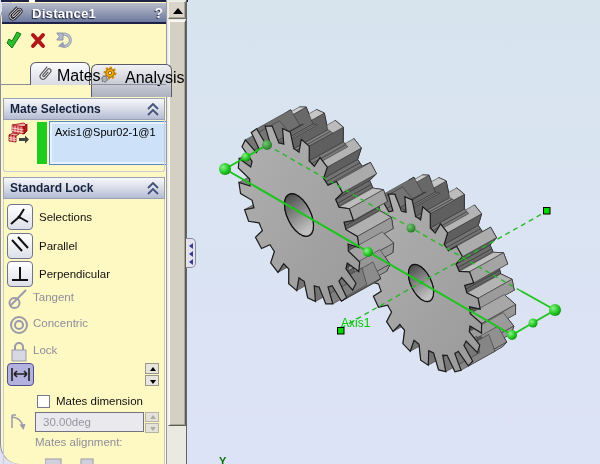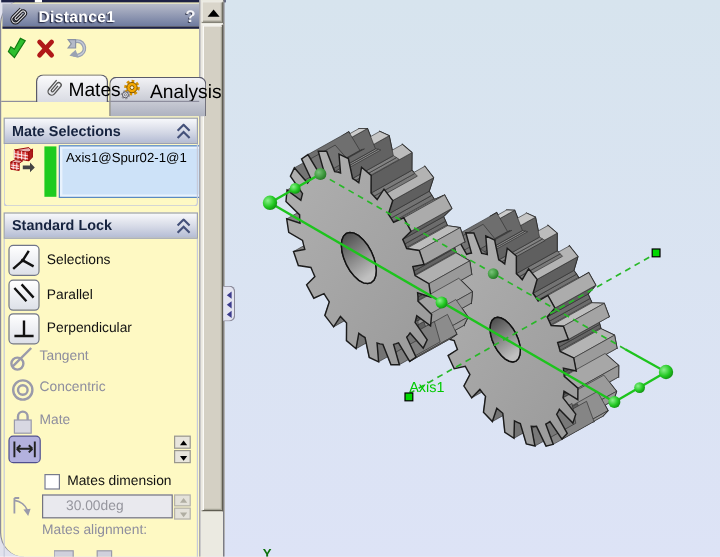--- a/index.html
+++ b/index.html
@@ -55,21 +55,21 @@
 #dbtn { position:absolute; left:6px; top:363px; width:27px; height:23px; background:#b3b1de; border:1px solid #4f4f8f; border-radius:4px; }
 #dinput { position:absolute; left:37px; top:364px; width:106px; height:20px; background:#fff; border:1px solid #3a3a3a; font-size:11.5px; padding:3px 0 0 7px; color:#000;}
 .spin { position:absolute; left:144px; width:14px; height:11px; background:#e8e5dc; border:1px solid #9a988c; }
 .spin:after { content:""; position:absolute; left:3px; }
 .spin.u:after { top:3px; left:4px; border-left:3px solid transparent; border-right:3px solid transparent; border-bottom:4px solid #000; }
 .spin.d:after { top:4px; left:4px; border-left:3px solid transparent; border-right:3px solid transparent; border-top:4px solid #000; }
 
 #flip { position:absolute; left:36px; top:395px; width:13px; height:13px; background:#fff; border:1px solid #777b8c; }
 #fliplbl { position:absolute; left:55px; top:395px; font-size:11.5px; color:#111; }
 
-#ainput { position:absolute; left:34px; top:412px; width:109px; height:20px; background:#e9e9ee; border:1px solid #73737f; font-size:11.5px; padding:3px 0 0 19px; color:#96969e;}
+#ainput { position:absolute; left:34px; top:412px; width:109px; height:20px; background:#e9e9ee; border:1px solid #73737f; font-size:11.5px; padding:3px 0 0 7px; color:#96969e;}
 .gspin { position:absolute; left:144px; width:14px; height:10px; background:#e4e2da; border:1px solid #b5b3a8; }
 .gspin:after { content:""; position:absolute; left:3px; }
 .gspin.u:after { top:2px; left:4px; border-left:3px solid transparent; border-right:3px solid transparent; border-bottom:4px solid #b0aea2; }
 .gspin.d:after { top:3px; left:4px; border-left:3px solid transparent; border-right:3px solid transparent; border-top:4px solid #b0aea2; }
 #malign { position:absolute; left:34px; top:436px; font-size:11.5px; color:#8e8e9e; }
 
 .gbox { position:absolute; left:2px; width:162px; border:1px solid #c6cada; border-top:none; border-radius:0 0 3px 3px; }
 </style></head><body>
 <div id="root">
   <div id="vp">
@@ -349,21 +349,21 @@
     <div class="glbl" style="top:291px">Tangent</div>
     <svg width="24" height="22" style="position:absolute;left:7px;top:314px">
       <circle cx="11" cy="11" r="8" fill="none" stroke="#9a9aaa" stroke-width="2"></circle>
       <circle cx="11" cy="11" r="4" fill="none" stroke="#9a9aaa" stroke-width="2"></circle>
       </svg>
     <div class="glbl" style="top:317px">Concentric</div>
     <svg width="24" height="22" style="position:absolute;left:7px;top:341px">
       <rect x="4" y="9" width="14" height="11" fill="#d8d8e2" stroke="#9a9aaa"></rect>
       <path d="M7,9 L7,6 A4,4 0 0 1 15,6 L15,9" fill="none" stroke="#9a9aaa" stroke-width="2"></path>
       </svg>
-    <div class="glbl" style="top:344px">Mate</div>
+    <div class="glbl" style="top:344px">Lock</div>
 
     <div id="dbtn"><svg width="25" height="21">
       <path d="M4,4 L4,17 M21,4 L21,17 M6,10 L19,10 M6,10 l3,-3 M6,10 l3,3 M19,10 l-3,-3 M19,10 l-3,3" stroke="#222" stroke-width="1.6" fill="none"></path>
         </svg></div>
     <div class="spin u" style="top:363px"></div>
     <div class="spin d" style="top:375px"></div>
     <div id="flip"></div>
       <div id="fliplbl">Mates dimension</div>
     <svg width="26" height="22" style="position:absolute;left:8px;top:412px">
       <path d="M3,3 L3,16 M3,3 L7,3 M3,5 A13,13 0 0 1 14,14" fill="none" stroke="#9a9aaa" stroke-width="1.5"></path>

